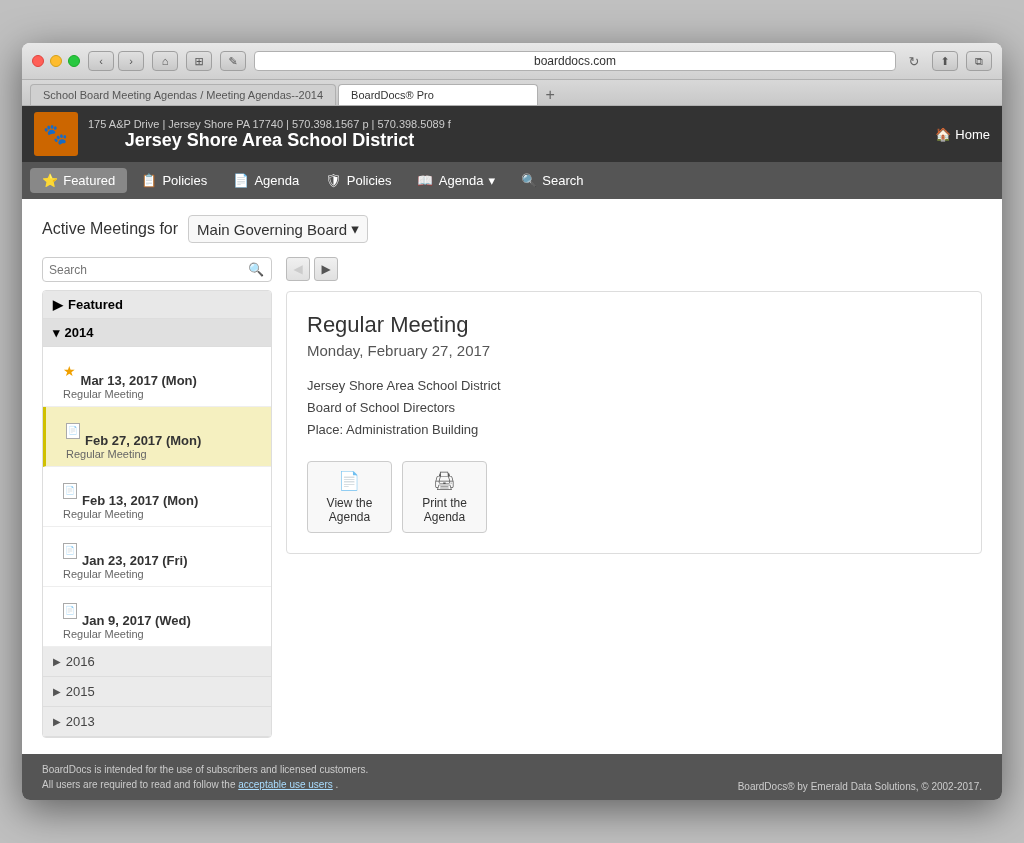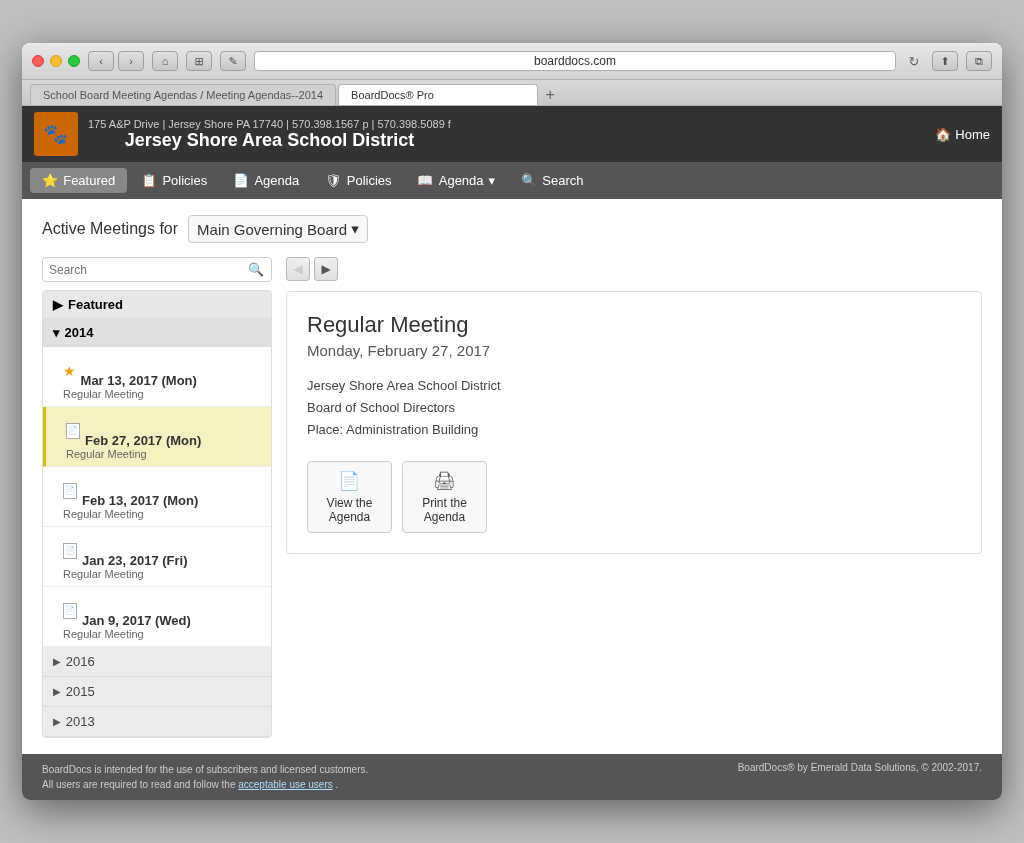--- a/index.html
+++ b/index.html
@@ -193,21 +193,21 @@
     .action-btn {
       border: 1px solid #ccc; border-radius: 4px; background: #f8f8f8;
       padding: 8px 14px; cursor: pointer; display: flex; flex-direction: column;
       align-items: center; gap: 4px; font-size: 12px; color: #333; min-width: 85px;
     }
     .btn-icon { font-size: 18px; color: #555; }
 
     
     .site-footer {
       background: #555555; padding: 8px 20px;
-      display: flex; justify-content: space-between; align-items: flex-start;
+      display: flex; justify-content: space-between; align-items: flex-end;
     }
     .footer-left { font-size: 10px; color: #ccc; line-height: 1.5; }
     .footer-right { font-size: 10px; color: #ccc; }
     .footer-link { color: #aaddff; text-decoration: underline; cursor: pointer; }
   </style>
 </head>
 <body>
 
 <div class="browser-window">
 

